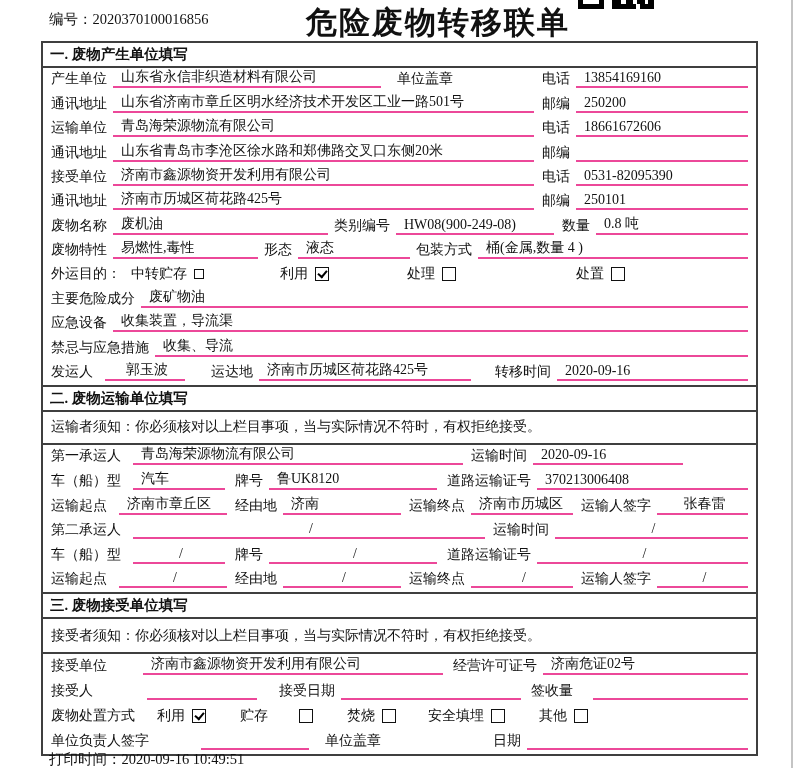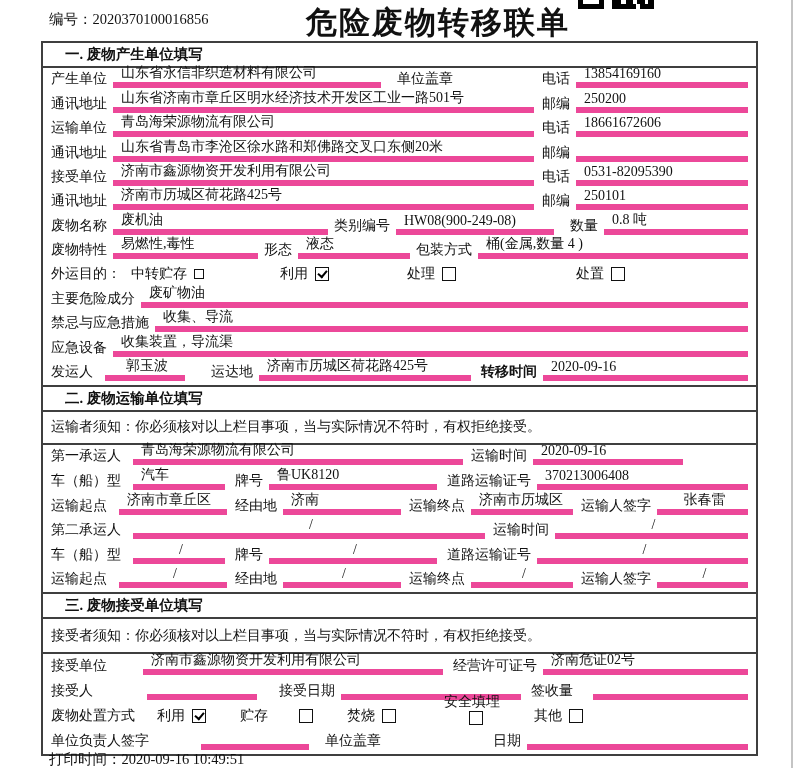--- a/index.html
+++ b/index.html
@@ -8,34 +8,34 @@
         overflow:hidden;}
   .scan-edge{position:absolute;right:3px;top:0;bottom:0;width:2px;background:#c4c4c4;}
   .serial{position:absolute;left:49px;top:10px;font-size:14.5px;white-space:nowrap;}
   .doc-title{position:absolute;left:0;top:2px;width:100%;padding-left:80px;box-sizing:border-box;
              text-align:center;font-size:31px;font-weight:bold;letter-spacing:2px;}
   .qr{position:absolute;left:578px;top:0;}
   .form{position:absolute;left:41px;top:41px;width:717px;box-sizing:border-box;
         border:2px solid #3f3f3f;background:#fff;}
   section{display:block;}
   section.bt{border-top:2px solid #3f3f3f;}
-  .sec-h{height:23px;line-height:23px;font-weight:bold;font-size:14.5px;padding-left:22px;
+  .sec-h{height:23px;line-height:23px;font-weight:bold;font-size:14.5px;padding-left:7px;
          border-bottom:2px solid #3f3f3f;}
   .row{display:flex;align-items:flex-end;padding:0 8px 4px 8px;box-sizing:border-box;
        white-space:nowrap;}
   .row.note{align-items:center;padding-bottom:0;}
   .row.bb{border-bottom:2px solid #3f3f3f;}
   .sec-producer .row{height:24.38px;}
   .sec-transporter .row{height:24.6px;}
   .sec-transporter .row.note{height:33px;}
   .sec-receiver .row{height:25px;}
   .sec-receiver .row.note{height:35px;}
   .lab{flex-shrink:0;padding-right:6px;}
   .txt{flex-shrink:0;}
-  .val{border-bottom:6px solid #ec4899;padding:0 4px 0 8px;flex-shrink:0;
+  .val{border-bottom:2px solid #ec4899;padding:0 4px 0 8px;flex-shrink:0;
        overflow:hidden;box-sizing:border-box;}
   .val.f{flex:1;min-width:0;}
   .spc{flex-shrink:0;}
   .cbw{flex-shrink:0;display:flex;align-items:center;}
   .cb-box{display:inline-block;width:12px;height:12px;border:1px solid #111;margin-left:7px;
           position:relative;background:#fff;}
   .cb-box.small{width:8px;height:8px;}
   .cb-box.checked::after{content:'';position:absolute;left:2px;top:2px;width:7px;height:4px;
           border-left:2px solid #000;border-bottom:2px solid #000;transform:rotate(-50deg);}
   .print-time{position:absolute;left:49px;top:750px;font-size:14.5px;white-space:nowrap;}
@@ -105,21 +105,21 @@
             <span class="lab">通讯地址</span>
             <span class="val f">济南市历城区荷花路425号</span>
             <span class="lab" style="margin-left: 8px;">邮编</span>
             <span class="val" style="width: 172px;">250101</span>
           </div>
           <div class="row">
             <span class="lab">废物名称</span>
             <span class="val" style="width: 215px;">废机油</span>
             <span class="lab" style="margin-left: 6px;">类别编号</span>
             <span class="val" style="width: 158px;">HW08(900-249-08)</span>
-            <span class="lab" style="margin-left: 16px;">数量</span>
+            <span class="lab" style="margin-left: 8px;">数量</span>
             <span class="val f">0.8 吨</span>
           </div>
           <div class="row">
             <span class="lab">废物特性</span>
             <span class="val" style="width: 145px;">易燃性,毒性</span>
             <span class="lab" style="margin-left: 6px;">形态</span>
             <span class="val" style="width: 112px;">液态</span>
             <span class="lab" style="margin-left: 6px;">包装方式</span>
             <span class="val f">桶(金属,数量  4 )</span>
           </div>
@@ -140,33 +140,33 @@
             <span class="cbw" style="margin-left: 120px;">
               <span>处置</span>
               <span class="cb-box"></span>
             </span>
           </div>
           <div class="row">
             <span class="lab">主要危险成分</span>
             <span class="val f">废矿物油</span>
           </div>
           <div class="row">
+            <span class="lab">应急设备</span>
+            <span class="val f">收集装置，导流渠</span>
+          </div>
+          <div class="row">
             <span class="lab">禁忌与应急措施</span>
             <span class="val f">收集、导流</span>
-          </div>
-          <div class="row">
-            <span class="lab">应急设备</span>
-            <span class="val f">收集装置，导流渠</span>
           </div>
           <div class="row">
             <span class="lab">发运人</span>
             <span class="val" style="width: 80px; text-align: center; margin-left: 6px;">郭玉波</span>
             <span class="lab" style="margin-left: 26px;">运达地</span>
             <span class="val" style="width: 212px;">济南市历城区荷花路425号</span>
-            <span class="lab" style="margin-left: 10px; font-weight: bold;">转移时间</span>
+            <span class="lab" style="margin-left: 24px;">转移时间</span>
             <span class="val f">2020-09-16</span>
           </div>
         </div>
     </section>
     <section class="sec-transporter bt">
       <div class="sec-h">二. 废物运输单位填写</div>
       <div class="rows">
           <div class="row note bb">
             <span class="txt">运输者须知：你必须核对以上栏目事项，当与实际情况不符时，有权拒绝接受。</span>
           </div>
@@ -248,21 +248,21 @@
               <span class="cb-box checked"></span>
             </span>
             <span class="cbw" style="margin-left: 34px; gap: 24px;">
               <span>贮存</span>
               <span class="cb-box"></span>
             </span>
             <span class="cbw" style="margin-left: 34px;">
               <span>焚烧</span>
               <span class="cb-box"></span>
             </span>
-            <span class="cbw" style="margin-left: 48px; flex-direction: column;">
+            <span class="cbw" style="margin-left: 32px;">
               <span>安全填埋</span>
               <span class="cb-box"></span>
             </span>
             <span class="cbw" style="margin-left: 34px;">
               <span>其他</span>
               <span class="cb-box"></span>
             </span>
           </div>
           <div class="row">
             <span class="lab">单位负责人签字</span>

